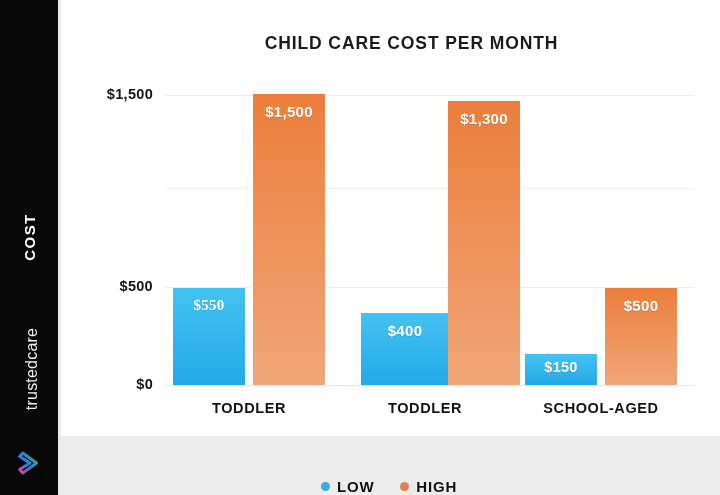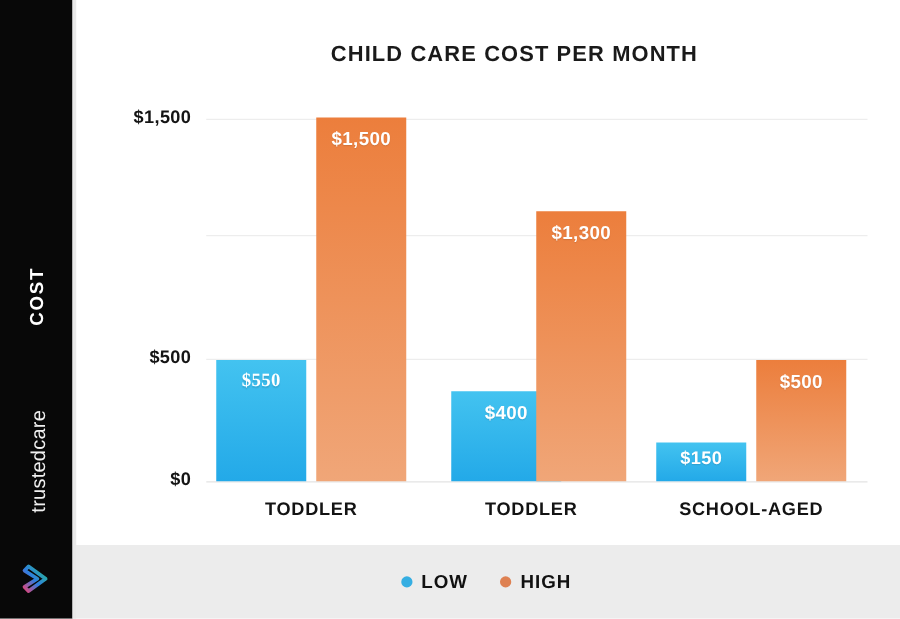--- a/index.html
+++ b/index.html
@@ -130,21 +130,21 @@
     white-space:nowrap;
   }
 
   
   .legend-band {
     position:absolute;
     left:58px; top:436px;
     width:662px; height:59px;
     background:#ececec;
     display:flex;
-    align-items:center;
+    align-items:flex-end;
     justify-content:center;
     gap:26px;
   }
   .legend-item {
     display:flex;
     align-items:center;
     gap:7px;
   }
   .legend-dot {
     width:9px; height:9px;
@@ -199,21 +199,21 @@
       <div class="bar bar-low" style="left:112px; width:72px; height:97px;font-family:Liberation Serif, serif;">
         <span class="bar-label">$550</span>
       </div>
       <div class="bar bar-high" style="left:192px; width:72px; height:291px;">
         <span class="bar-label">$1,500</span>
       </div>
 
       <div class="bar bar-low" style="left:300px; width:88px; height:72px;">
         <span class="bar-label">$400</span>
       </div>
-      <div class="bar bar-high" style="left:368px; width:72px; height:216px;">
+      <div class="bar bar-high" style="left:387px; width:72px; height:284px;">
         <span class="bar-label">$1,300</span>
       </div>
 
       <div class="bar bar-low" style="left:464px; width:72px; height:31px;">
         <span class="bar-label small" style="top:5px;">$150</span>
       </div>
       <div class="bar bar-high" style="left:544px; width:72px; height:97px;">
         <span class="bar-label">$500</span>
       </div>
     </div>

